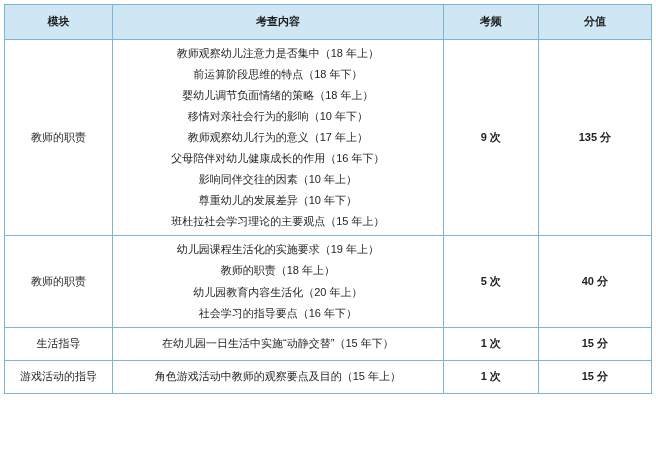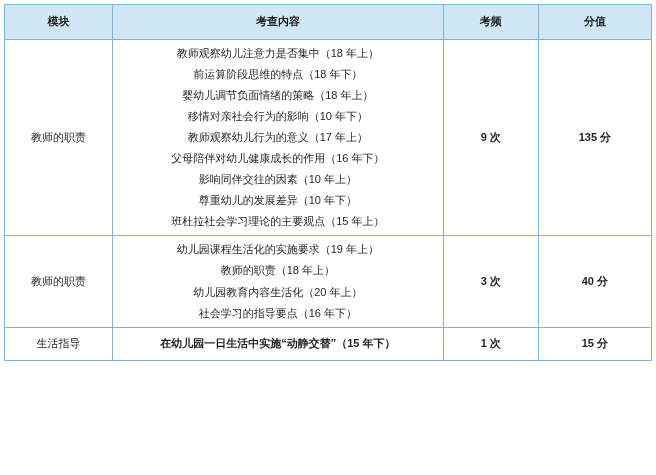--- a/index.html
+++ b/index.html
@@ -62,21 +62,20 @@
   td.freq-cell, td.score-cell {
     font-size: 11.5px;
     font-weight: bold;
   }
   tr.short-row td {
     height: 26px;
     margin-top: 28px;
   }
   tr.short-row td.content-cell .line {
     padding: 0;
-    font-weight: bold;
   }
 </style>
 </head>
 <body>
 
 <div class="table-wrap">
   <table class="exam-table">
     <colgroup>
       <col class="c-module">
       <col class="c-content">
@@ -111,30 +110,38 @@
       </tr>
 
       <tr>
         <td class="module-cell">教师的职责</td>
         <td class="content-cell">
           <span class="line">幼儿园课程生活化的实施要求（19 年上）</span>
           <span class="line">教师的职责（18 年上）</span>
           <span class="line">幼儿园教育内容生活化（20 年上）</span>
           <span class="line">社会学习的指导要点（16 年下）</span>
         </td>
-        <td class="freq-cell">3 次</td>
+        <td class="freq-cell">5 次</td>
         <td class="score-cell">40 分</td>
       </tr>
 
       <tr class="short-row">
         <td class="module-cell">生活指导</td>
         <td class="content-cell">
           <span class="line">在幼儿园一日生活中实施“动静交替”（15 年下）</span>
         </td>
         <td class="freq-cell">1 次</td>
         <td class="score-cell">15 分</td>
       </tr>
 
 
+      <tr class="short-row">
+        <td class="module-cell">游戏活动的指导</td>
+        <td class="content-cell">
+          <span class="line">角色游戏活动中教师的观察要点及目的（15 年上）</span>
+        </td>
+        <td class="freq-cell">1 次</td>
+        <td class="score-cell">15 分</td>
+      </tr>
 
     </tbody>
   </table>
 </div>
 
 </body></html>

